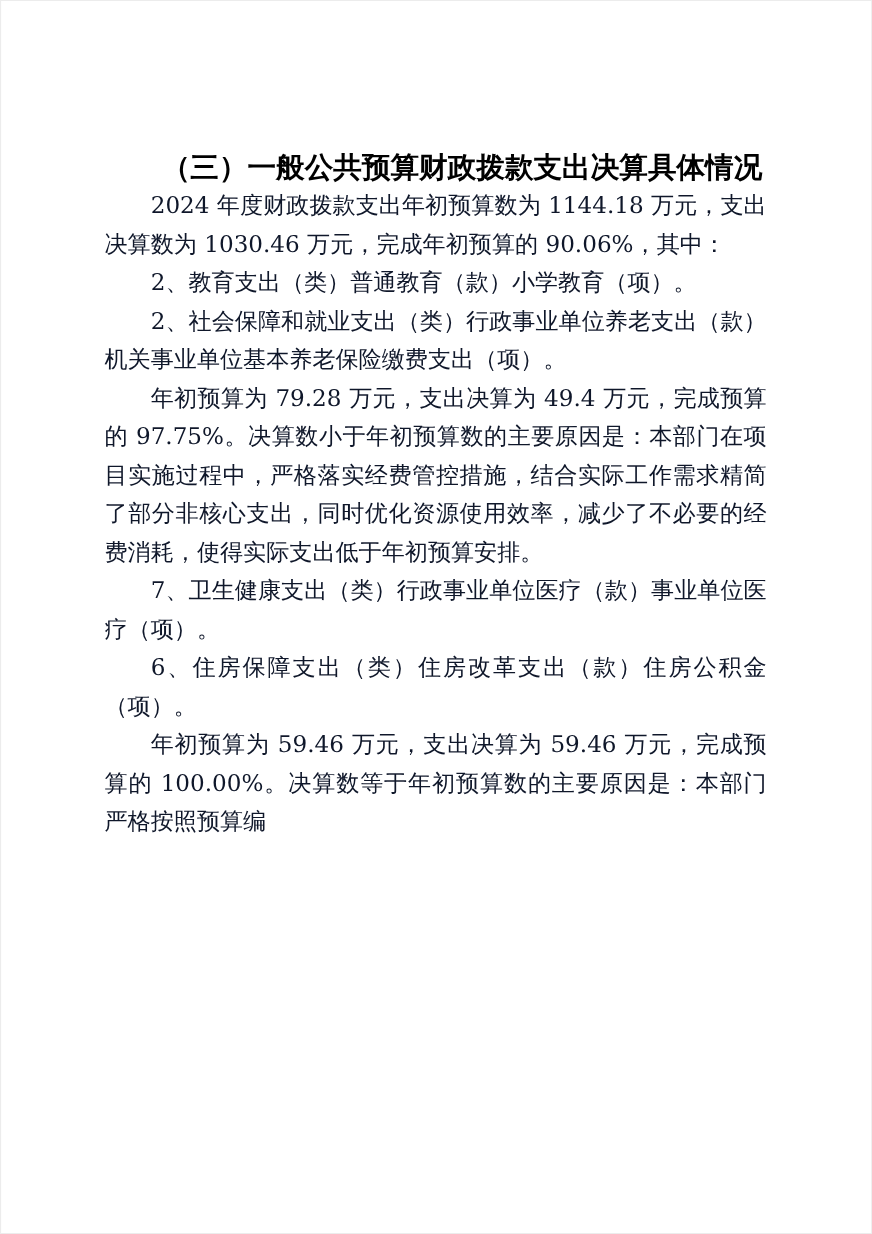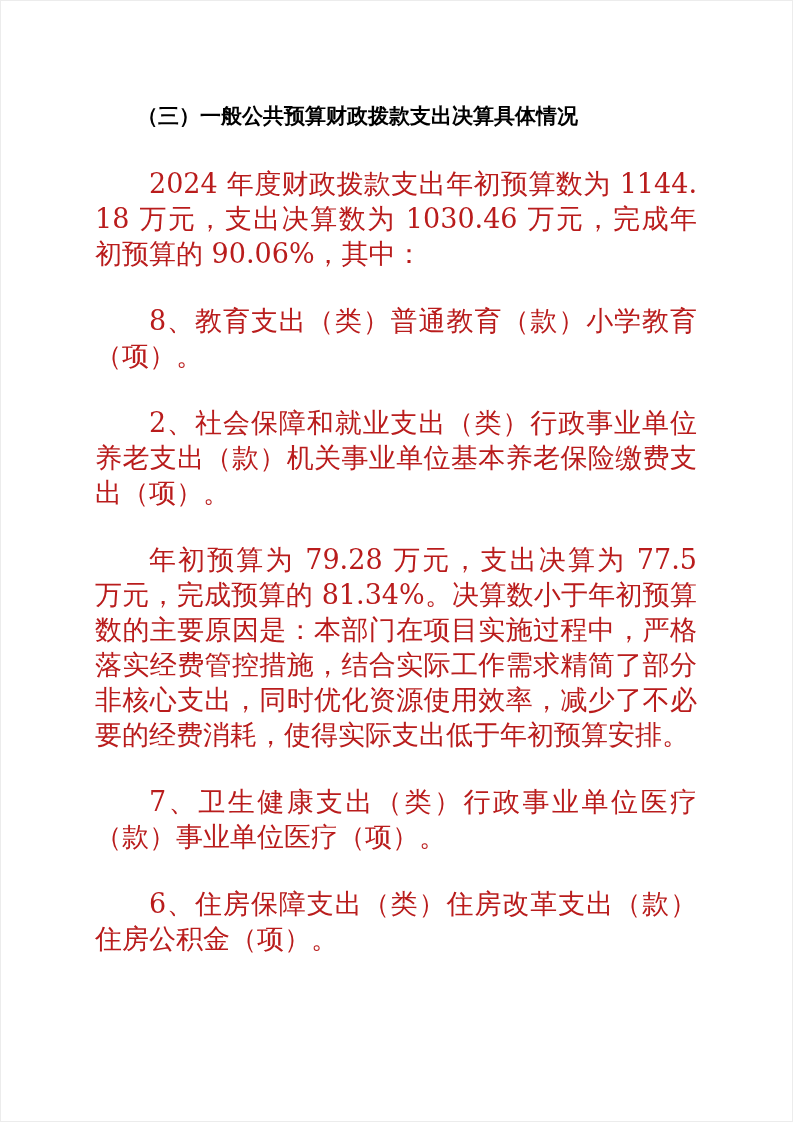--- a/index.html
+++ b/index.html
@@ -15,41 +15,42 @@
     overflow: hidden;
     box-shadow: inset 0 0 0 1px #ececec;
   }
   .content {
     padding: 99px 96px 0 95px;
     color: #000000;
   }
   .heading {
     font-family: Liberation Serif, serif;
     font-weight: bold;
+    font-size: 26px;
+    line-height: 35px;
+    text-indent: 2em;
+    color: #000000;
+    margin-top: 36px;
+  }
+  .para {
     font-size: 21px;
     line-height: 35px;
     text-indent: 2em;
-    color: #000000;
-  }
-  .para {
-    font-size: 27px;
-    line-height: 35px;
-    text-indent: 2em;
     text-align: justify;
-    color: #b91c1c;
+    color: #0f172a;
     word-break: break-all;
-    margin-top: 32px;
   }
 </style>
 </head>
 <body>
 
 <div class="page">
   <div class="content">
     <h2 class="heading">（三）一般公共预算财政拨款支出决算具体情况</h2>
     <p class="para">2024 年度财政拨款支出年初预算数为 1144.18 万元，支出决算数为 1030.46 万元，完成年初预算的 90.06%，其中：</p>
-    <p class="para">8、教育支出（类）普通教育（款）小学教育（项）。</p>
+    <p class="para">2、教育支出（类）普通教育（款）小学教育（项）。</p>
     <p class="para">2、社会保障和就业支出（类）行政事业单位养老支出（款）机关事业单位基本养老保险缴费支出（项）。</p>
-    <p class="para">年初预算为 79.28 万元，支出决算为 77.5 万元，完成预算的 81.34%。决算数小于年初预算数的主要原因是：本部门在项目实施过程中，严格落实经费管控措施，结合实际工作需求精简了部分非核心支出，同时优化资源使用效率，减少了不必要的经费消耗，使得实际支出低于年初预算安排。</p>
+    <p class="para">年初预算为 79.28 万元，支出决算为 49.4 万元，完成预算的 97.75%。决算数小于年初预算数的主要原因是：本部门在项目实施过程中，严格落实经费管控措施，结合实际工作需求精简了部分非核心支出，同时优化资源使用效率，减少了不必要的经费消耗，使得实际支出低于年初预算安排。</p>
     <p class="para">7、卫生健康支出（类）行政事业单位医疗（款）事业单位医疗（项）。</p>
     <p class="para">6、住房保障支出（类）住房改革支出（款）住房公积金（项）。</p>
+    <p class="para">年初预算为 59.46 万元，支出决算为 59.46 万元，完成预算的 100.00%。决算数等于年初预算数的主要原因是：本部门严格按照预算编</p>
   </div>
 </div>
 
 </body></html>

